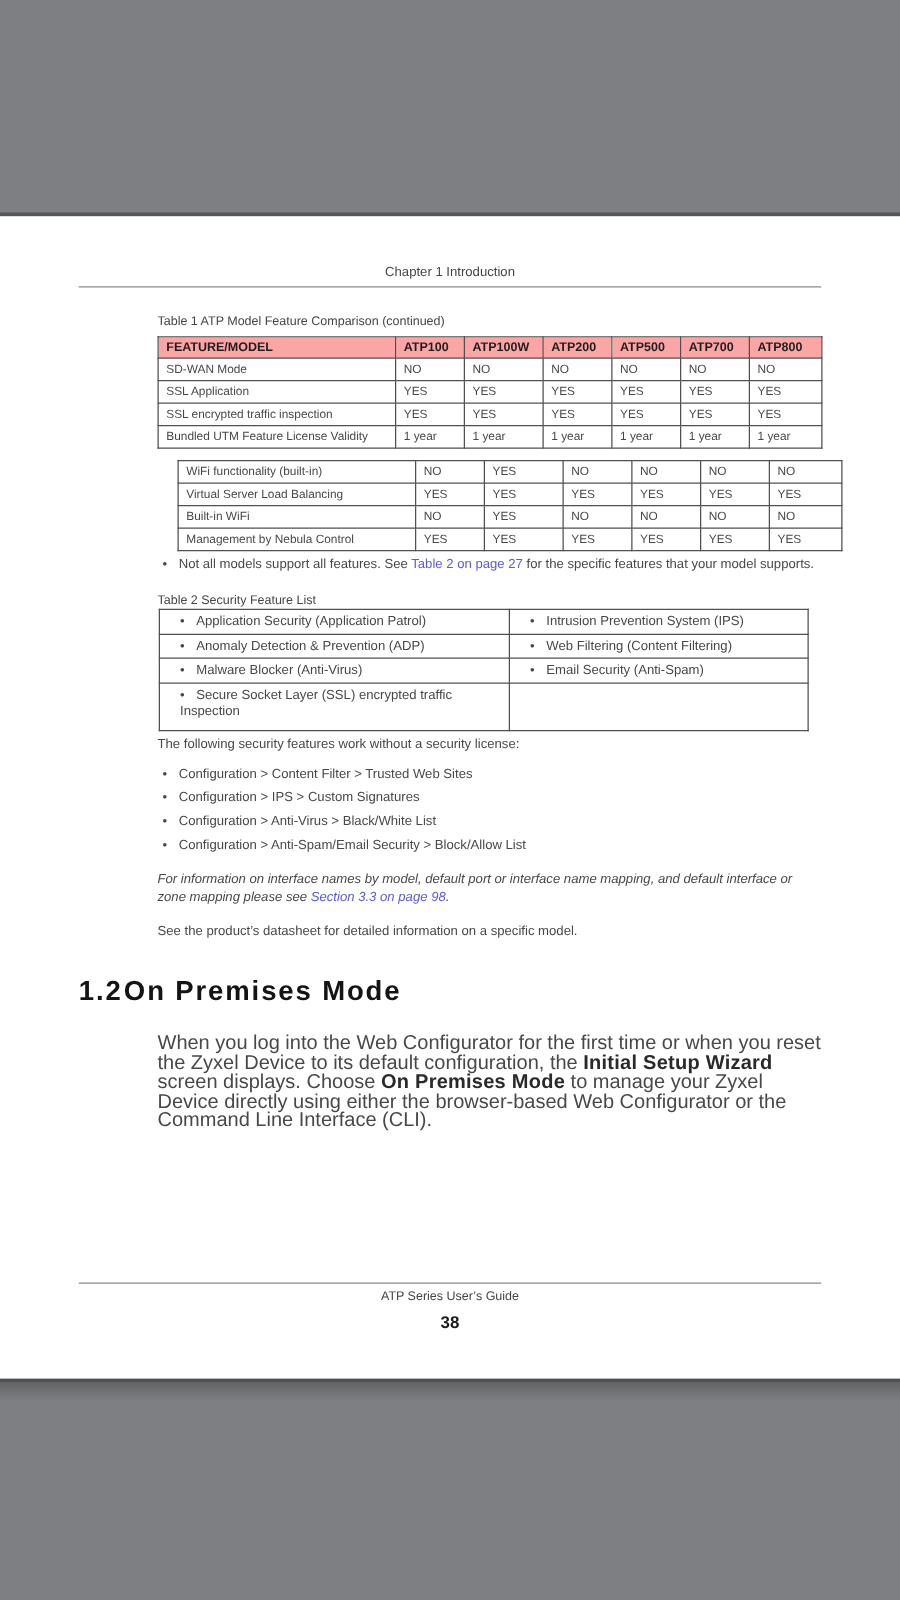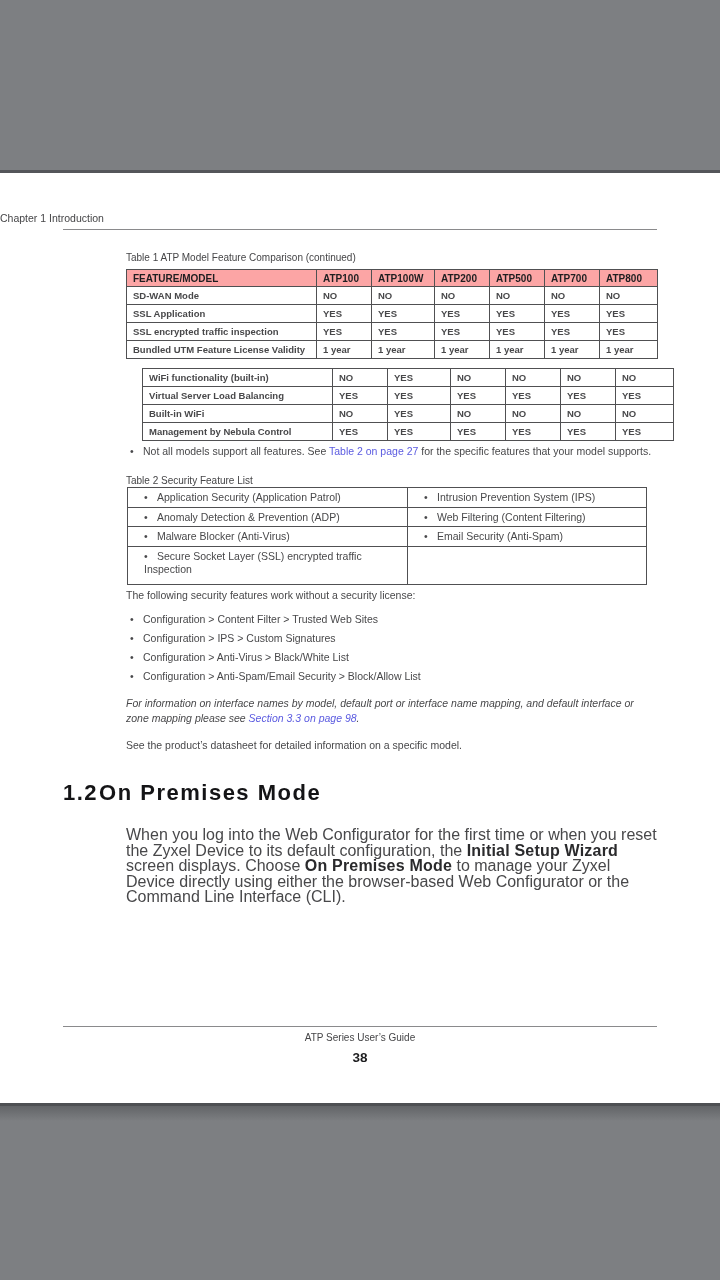--- a/index.html
+++ b/index.html
@@ -14,40 +14,40 @@
     position:absolute; top:173px; left:0; width:720px; height:930px;
     background:#ffffff;
   }
   .edge-top    { position:absolute; top:170px; left:0; width:720px; height:3px; background:#54565a; }
   .edge-bottom { position:absolute; top:1103px; left:0; width:720px; height:3px; background:#4e5053; }
   .shadow-bottom { position:absolute; top:1106px; left:0; width:720px; height:15px;
     background:linear-gradient(#626467, #7d7f82); }
 
   
   .chapter-header { position:absolute; top:39px; left:0; width:100%;
-    text-align:left; font-size:10.5px; color:#454547; }
+    text-align:center; font-size:10.5px; color:#454547; }
   .rule { position:absolute; left:63px; width:594px; height:1px; background:#8a8a8c; }
   .header-rule { top:56px; }
   .footer-rule { top:853px; }
   .footer-guide { position:absolute; top:859px; left:0; width:100%;
     text-align:center; font-size:10px; color:#454547; }
   .footer-page { position:absolute; top:877px; left:0; width:100%;
     text-align:center; font-size:13.5px; font-weight:bold; color:#1c1c1e; }
 
   
   .t1-caption { position:absolute; top:79px; left:126px; font-size:10px; color:#454547; }
   table.t1 { position:absolute; left:126px; width:531px;
     border-collapse:collapse; table-layout:fixed; }
   table.t1.seg1 { top:96px; }
   table.t1.seg2 { top:195px;margin-left:16px; }
   table.t1 th, table.t1 td { border:1px solid #505052; padding:0 0 0 6px;
     text-align:left; vertical-align:middle; overflow:hidden; white-space:nowrap; }
   table.t1 th { background:#fca5a5; height:17px; font-size:10px; font-weight:bold;
     color:#1e1e20; }
-  table.t1 td { height:18px; font-size:9.5px; color:#48484a; font-weight:bold; }
+  table.t1 td { height:18px; font-size:9.5px; color:#48484a; font-weight:normal; }
   table.t1 th:nth-child(1), table.t1 td:nth-child(1) { width:190px; }
   table.t1 th:nth-child(2), table.t1 td:nth-child(2) { width:55px; }
   table.t1 th:nth-child(3), table.t1 td:nth-child(3) { width:63px; }
   table.t1 th:nth-child(4), table.t1 td:nth-child(4) { width:55px; }
   table.t1 th:nth-child(5), table.t1 td:nth-child(5) { width:55px; }
   table.t1 th:nth-child(6), table.t1 td:nth-child(6) { width:55px; }
   table.t1 th:nth-child(7), table.t1 td:nth-child(7) { width:58px; }
 
   
   .note { position:absolute; top:271px; left:126px; width:530px;

